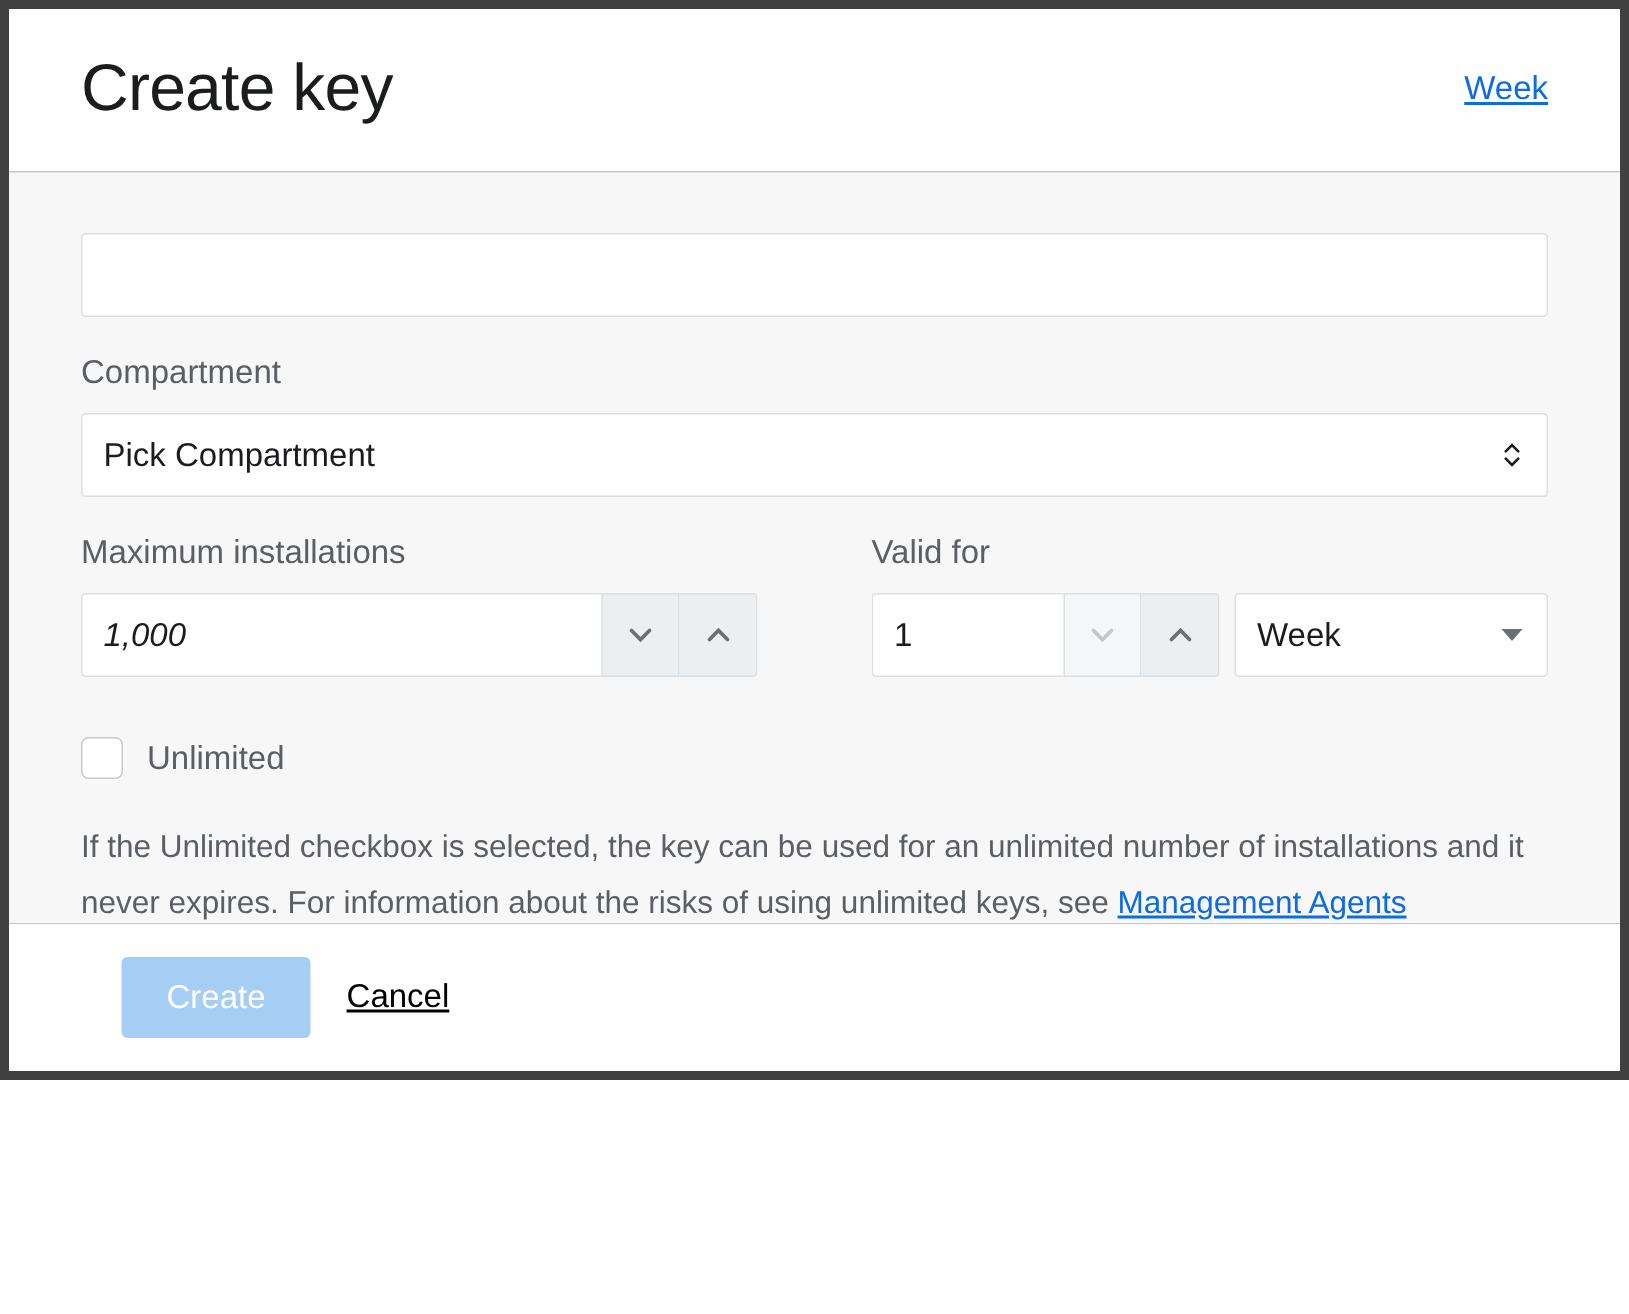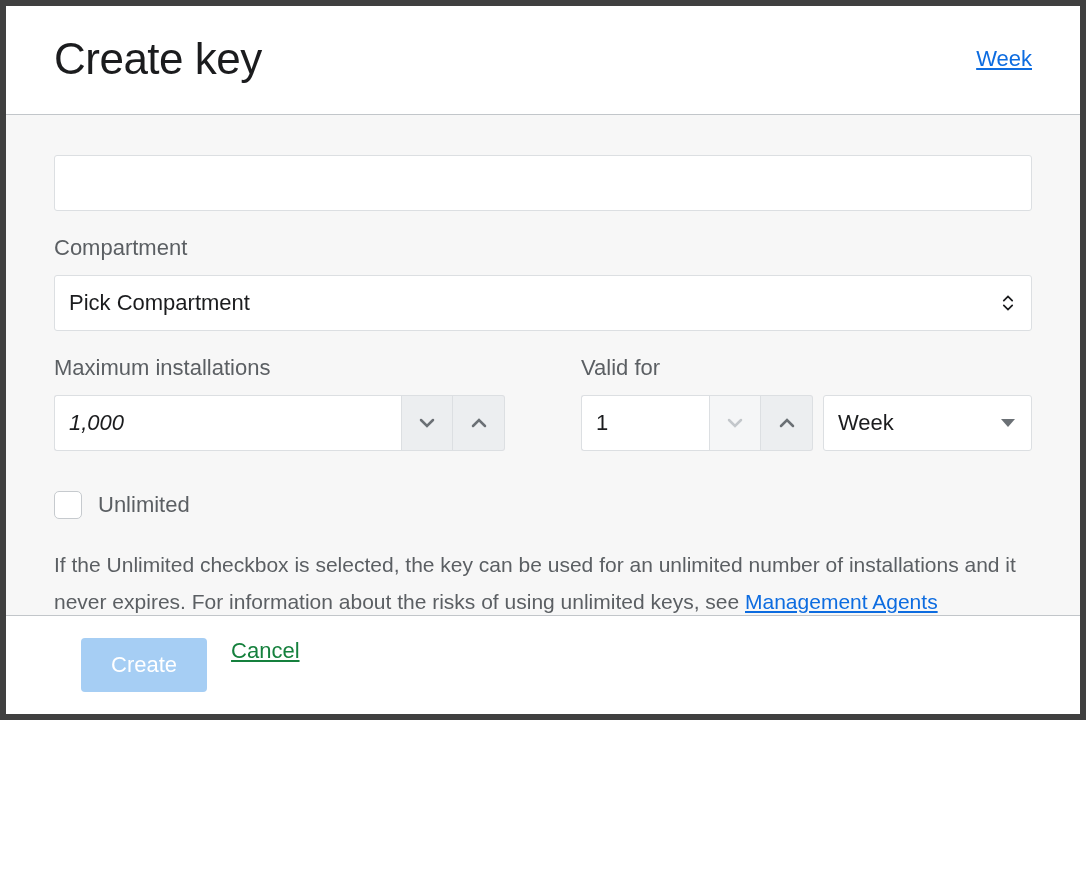--- a/index.html
+++ b/index.html
@@ -211,25 +211,26 @@
     color: #fff;
     font-size: 22px;
     font-weight: 500;
     border: none;
     border-radius: 4px;
     padding: 14px 30px;
     cursor: pointer;
   }
   .btn-cancel {
     font-size: 22px;
-    color: #15803d;
+    color: #000000;
     text-decoration: underline;
     cursor: pointer;
     background: none;
     border: none;
+    margin-top: 13px;
   }
 </style>
 </head>
 <body>
 
 <div class="panel">
 
   <div class="header">
     <h1>Create key</h1>
     <a class="help-link">Week</a>

